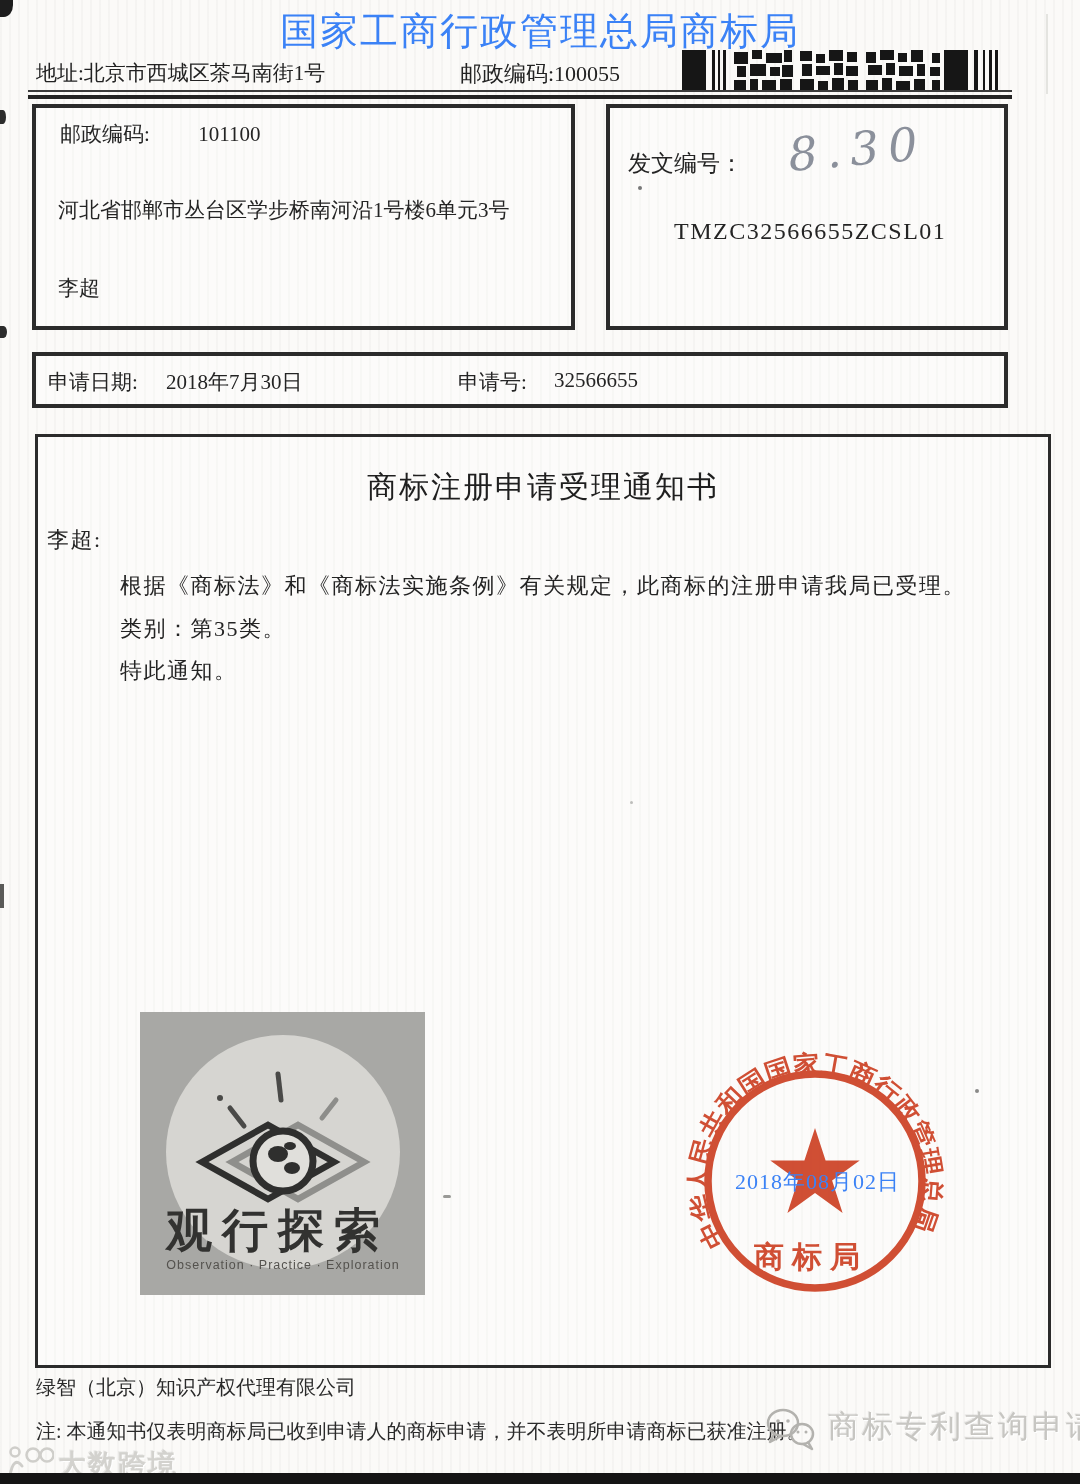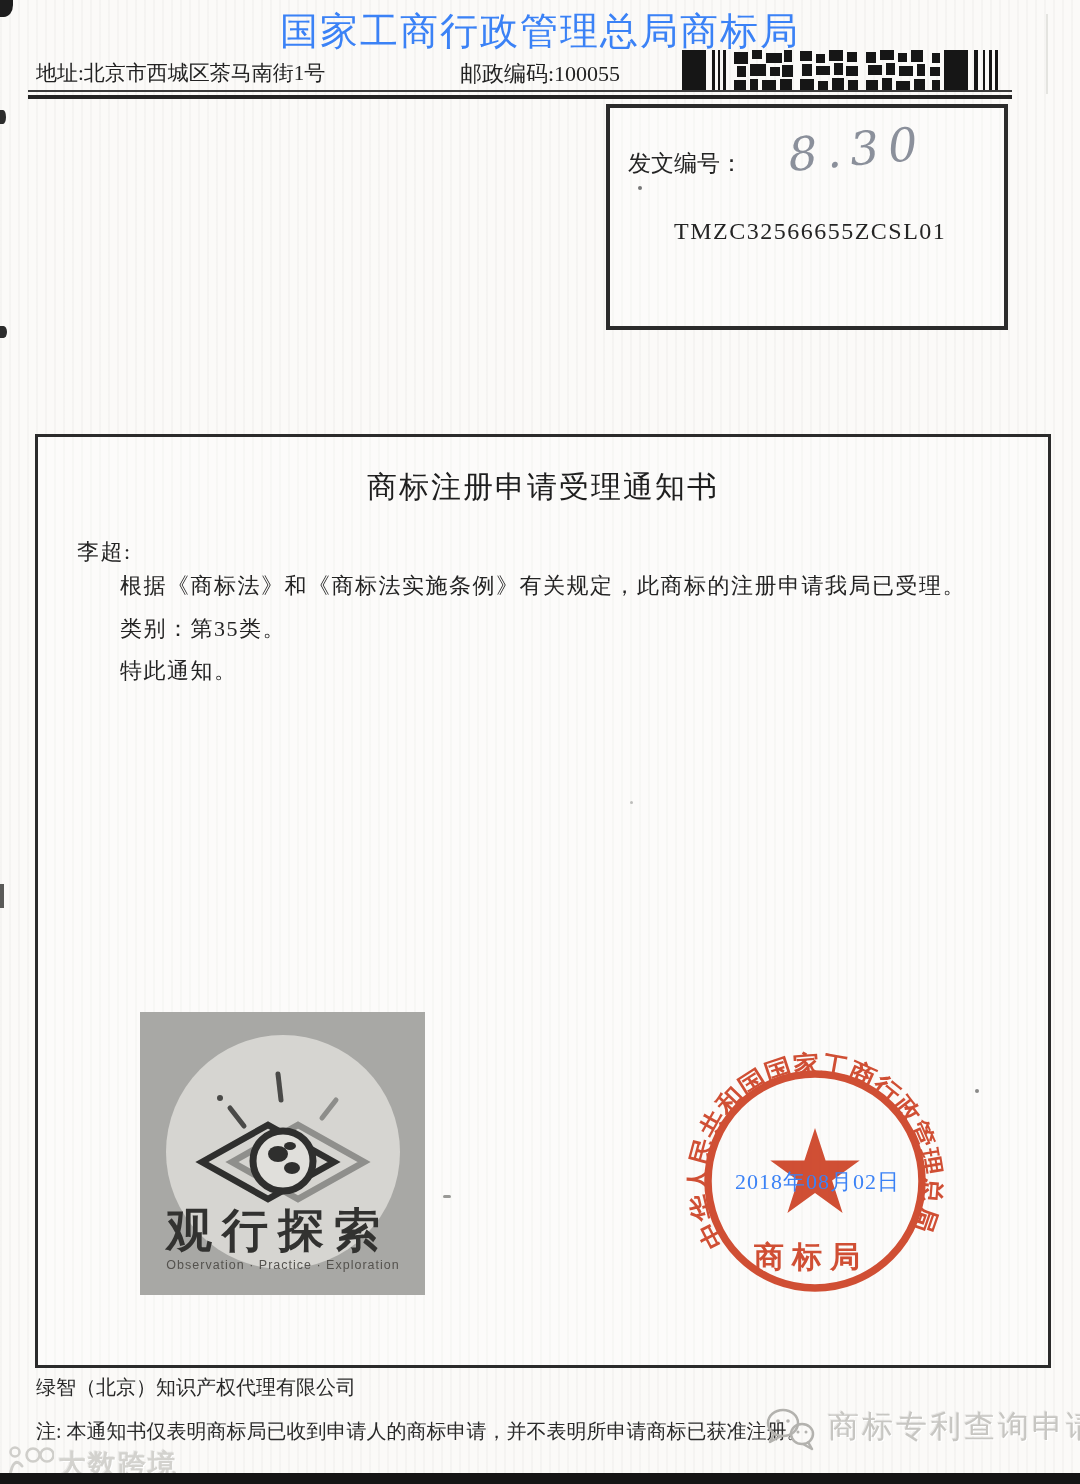--- a/index.html
+++ b/index.html
@@ -108,32 +108,47 @@
       <rect x="292" y="0" width="4" height="42"></rect>
         <rect x="301" y="0" width="2" height="42"></rect>
         <rect x="307" y="0" width="3" height="42"></rect>
         <rect x="313" y="0" width="3" height="42"></rect>
     </g>
   </svg>
 
   <div class="abs rule-thin"></div>
   <div class="abs rule-thick"></div>
 
+  <div class="abs box recipient-box">
+    <div class="abs t21" style="left:24px; top:12px;">
+      <span>邮政编码:</span>
+      <span style="display:inline-block; width:38px;"></span>
+      <span>101100</span>
+    </div>
+    <div class="abs t21" style="left:22px; top:88px;">河北省邯郸市丛台区学步桥南河沿1号楼6单元3号</div>
+    <div class="abs t21" style="left:22px; top:166px;">李超</div>
+  </div>
 
   <div class="abs box dispatch-box">
     <div class="abs t23" style="left:18px; top:40px;">发文编号：</div>
     <div class="abs handwriting" style="left:178px; top:14px;">8.30</div>
     <div class="abs docnum" style="left:64px; top:110px;">TMZC32566655ZCSL01</div>
     <div class="abs speck" style="left:28px; top:78px; width:4px; height:4px; background:#777;"></div>
   </div>
 
+  <div class="abs box appbar-box">
+    <div class="abs t21" style="left:12px; top:12px;">申请日期:</div>
+    <div class="abs t21" style="left:130px; top:12px;">2018年7月30日</div>
+    <div class="abs t21" style="left:422px; top:12px;">申请号:</div>
+    <div class="abs t21" style="left:518px; top:12px;">32566655</div>
+  </div>
 
   <div class="abs box main-box">
     <div class="abs notice-title">商标注册申请受理通知书</div>
-    <div class="abs body-line" style="left:39px; top:88px;margin-top:12px;">李超:</div>
+    <div class="abs body-line" style="left:9px; top:88px;">李超:</div>
     <div class="abs body-line" style="left:82px; top:134px;">根据《商标法》和《商标法实施条例》有关规定，此商标的注册申请我局已受理。</div>
     <div class="abs body-line" style="left:82px; top:177px;">类别：第35类。</div>
     <div class="abs body-line" style="left:82px; top:219px;">特此通知。</div>
 
     <svg class="abs" style="left:102px; top:575px;" width="285" height="283" viewBox="0 0 285 283">
       <rect x="0" y="0" width="285" height="283" fill="#a8a8a5"></rect>
       <circle cx="143" cy="140" r="117" fill="#d6d5d1"></circle>
       <g stroke="#4a4a48" stroke-width="5" stroke-linecap="round">
         <line x1="90" y1="96" x2="104" y2="114"></line>
         <line x1="138" y1="62" x2="141" y2="88"></line>

